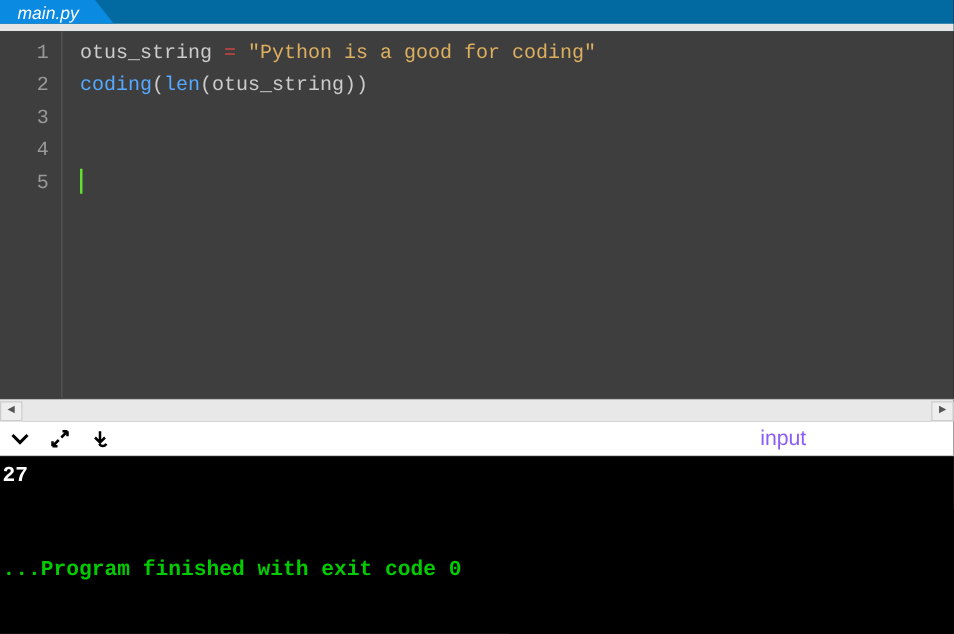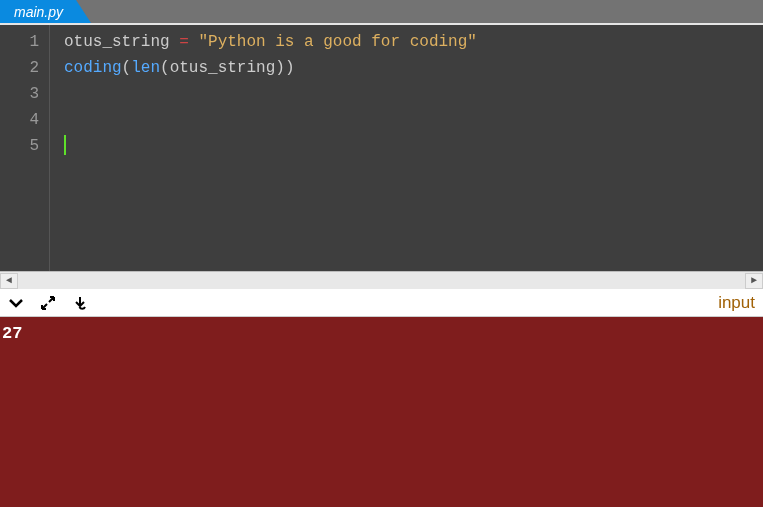--- a/index.html
+++ b/index.html
@@ -10,24 +10,24 @@
     body {
       font-family: Consolas, 'Courier New', monospace;
       background: #1e1e1e;
       width: 763px;
       height: 507px;
       overflow: hidden;
       display: flex;
       flex-direction: column;
     }
     .tab-bar {
-      background: #737373;
+      background: #0369a1;
       display: flex;
       height: 25px;
-      border-bottom: 2px solid #e5e5e5;
+      border-bottom: 6px solid #e5e5e5;
     }
     .tab {
       background: #0a8ae0;
       color: #fff;
       padding: 3px 28px 3px 14px;
       font-size: 14px;
       font-family: sans-serif;
       display: flex;
       align-items: center;
       clip-path: polygon(0 0, calc(100% - 15px) 0, 100% 100%, 0 100%);
@@ -112,29 +112,30 @@
       display: inline-flex;
       align-items: center;
       justify-content: center;
     }
     .tb-icon svg {
       width: 16px;
       height: 16px;
     }
     .tb-spacer { flex: 1; }
     .tb-label {
-      color: #a16207;
+      color: #8b5cf6;
       font-family: sans-serif;
       font-size: 17px;
+      margin-right: 110px;
     }
     .console {
-      background: #7f1d1d;
+      background: #000000;
       color: #00cc00;
       flex: 0 0 auto;
-      height: 190px;
+      height: 142px;
       padding: 4px 2px;
       font-size: 17px;
       line-height: 25px;
       font-family: Consolas, 'Courier New', monospace;
     }
     .console-output {
       color: #ffffff;
       font-weight: bold;
     }
     .console-line {
@@ -202,13 +203,14 @@
       </svg>
   </span>
   <span class="tb-spacer"></span>
   <span class="tb-label">input</span>
 </div>
 
 <div class="console">
   <div class="console-line console-output">27</div>
   <div class="blank-line"></div>
   <div class="blank-line"></div>
+  <div class="console-line">...Program finished with exit code 0</div>
 </div>
 
 </body></html>

